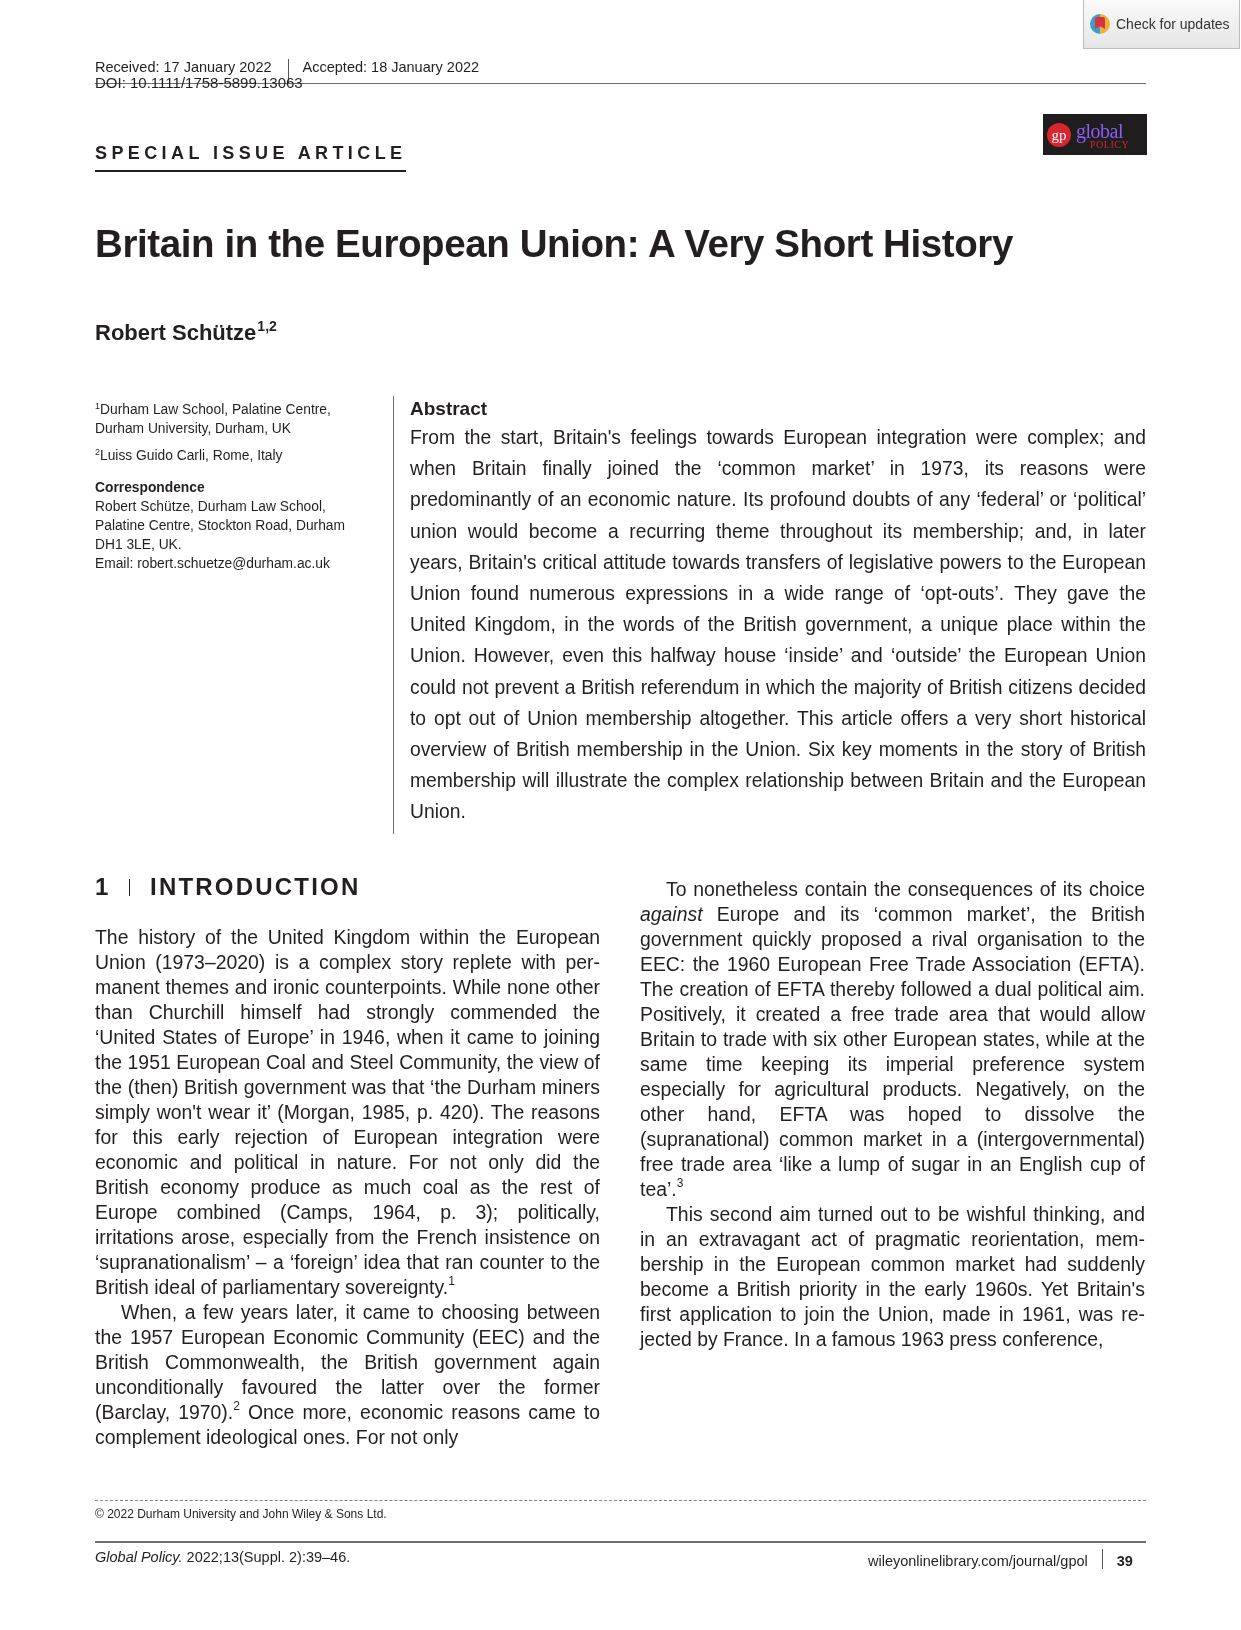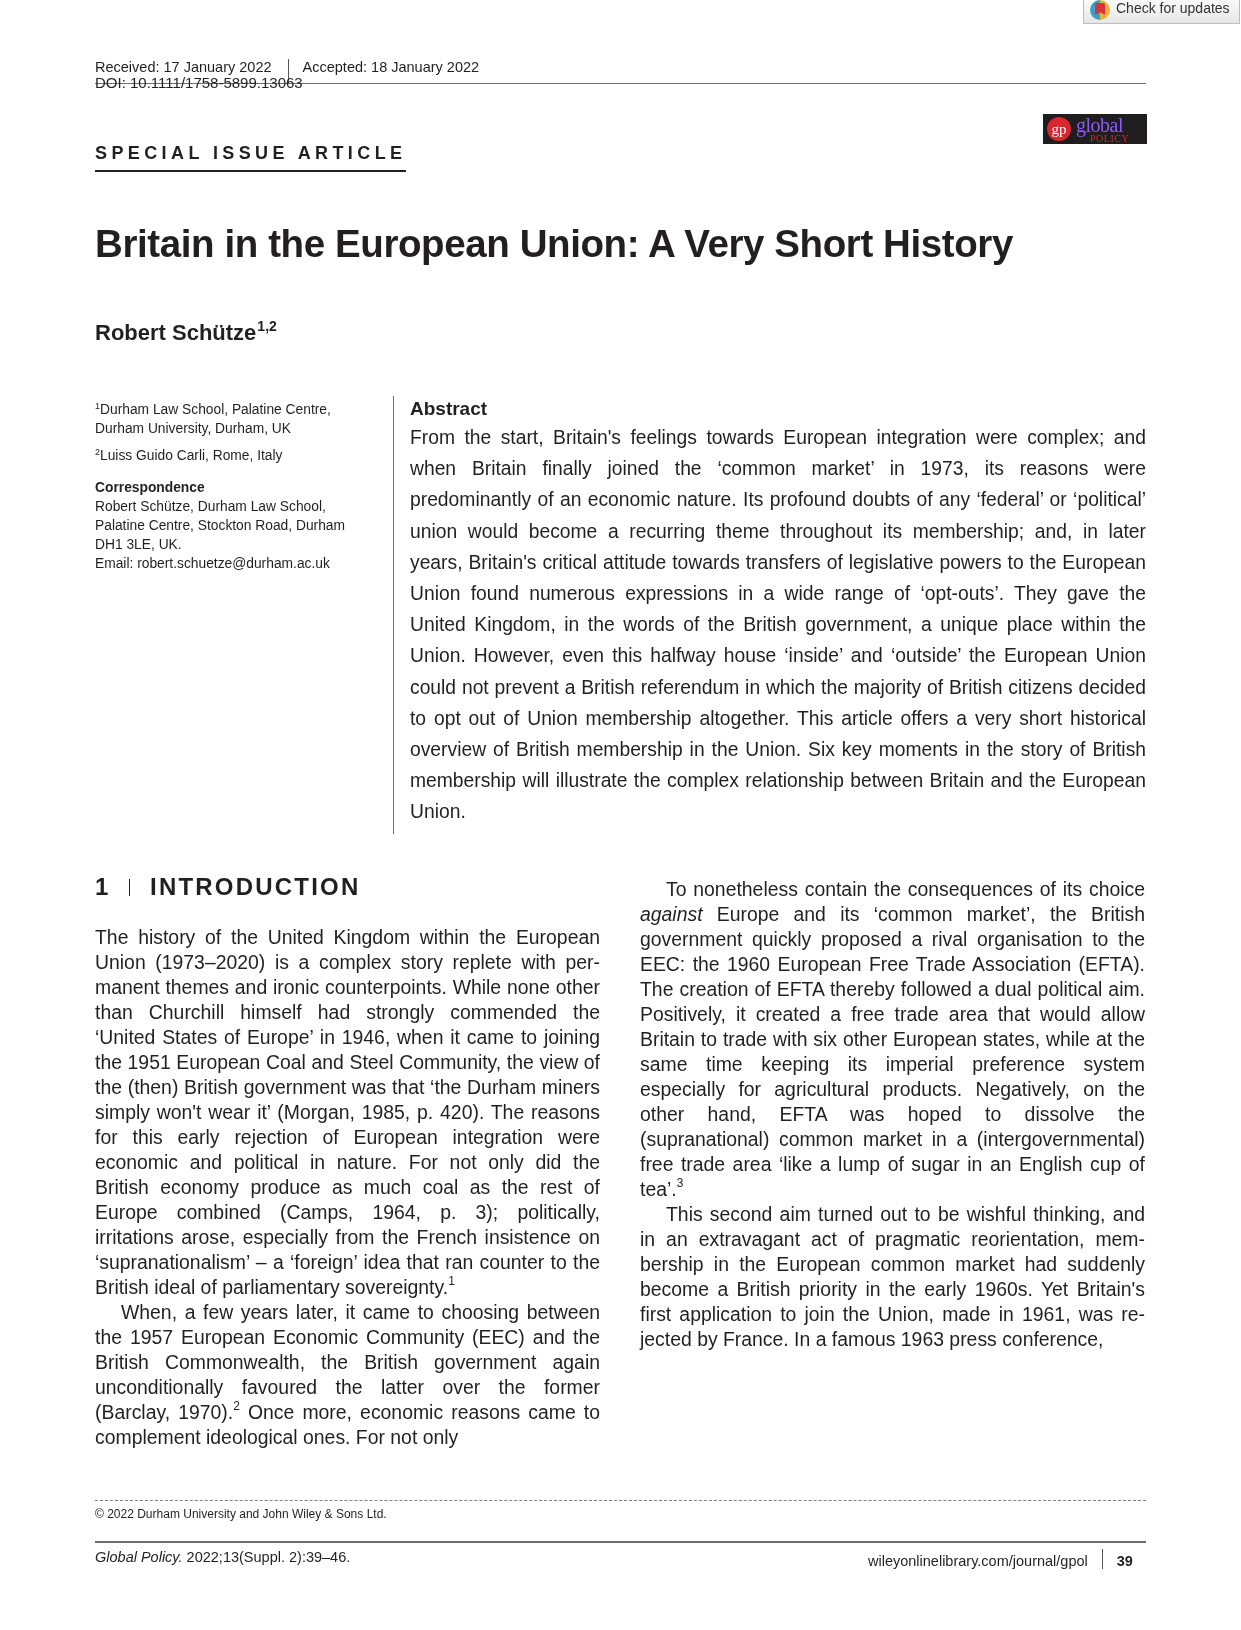--- a/index.html
+++ b/index.html
@@ -1,29 +1,29 @@
 <!DOCTYPE html>
 <html><head>
 <meta charset="utf-8">
 <style>
   html, body { margin: 0; padding: 0; background: #ffffff; }
   body { width: 1241px; height: 1630px; position: relative; overflow: hidden; font-family: "Liberation Sans", sans-serif; color: #231f20; }
   .abs { position: absolute; }
 
   
-  #cfu { left: 1083px; top: 0px; width: 157px; height: 24px; border: 1px solid #bdbdbd; border-top: none; background: linear-gradient(#fafafa, #e6e6e6); box-sizing: border-box; display: flex; align-items: flex-start; padding-left: 6px; font-size: 14px; color: #333; }
+  #cfu { left: 1083px; top: 0px; width: 157px; height: 49px; border: 1px solid #bdbdbd; border-top: none; background: linear-gradient(#fafafa, #e6e6e6); box-sizing: border-box; display: flex; align-items: center; padding-left: 6px; font-size: 14px; color: #333; }
   #cfu .ic { width: 20px; height: 20px; border-radius: 50%; background: conic-gradient(#e8b33a 0 50%, #3aa0c8 50% 100%); position: relative; margin-right: 6px; }
   #cfu .ic::after { content: ""; position: absolute; left: 5px; top: 3px; width: 10px; height: 12px; background: #d8333c; border-radius: 2px 2px 0 0; clip-path: polygon(0 0,100% 0,100% 100%,50% 78%,0 100%); }
 
   
   #meta-row { left: 95px; top: 59px; width: 1051px; height: 24px; border-bottom: 1.5px solid #6d6e71; font-size: 14.5px; display: flex; align-items: flex-start; }
   #meta-row .sep { width: 1px; height: 24px; background: #555; margin: 0 14px 0 16px; }
   #doi { left: 95px; top: 74px; font-size: 15px; }
 
-  #logo { left: 1043px; top: 114px; width: 104px; height: 30px; background: #1f1d1e; display: flex; align-items: center; }
+  #logo { left: 1043px; top: 114px; width: 104px; height: 41px; background: #1f1d1e; display: flex; align-items: center; }
   #logo .gp { width: 24px; height: 24px; margin-left: 4px; border-radius: 50%; background: #d7262e; color: #fff; font-family: "Liberation Serif", serif; font-size: 15px; text-align: center; line-height: 24px; }
   #logo .txt { margin-left: 5px; position: relative; width: 70px; height: 32px; }
   #logo .g1 { position: absolute; left: 0; top: 1px; font-family: "Liberation Serif", serif; color: #8b5cf6; font-size: 20px; letter-spacing: -0.5px; }
   #logo .g2 { position: absolute; left: 14px; top: 20px; font-family: "Liberation Serif", serif; color: #d7262e; font-size: 10px; letter-spacing: 0.5px; }
 
   #kicker { left: 95px; top: 143px; font-size: 18px; font-weight: bold; letter-spacing: 4.4px; padding-bottom: 6px; border-bottom: 2px solid #231f20; }
 
   #title { left: 95px; top: 222px; font-size: 38.5px; font-weight: bold; letter-spacing: -0.4px; white-space: nowrap; }
   #author { left: 95px; top: 318px; font-size: 22px; font-weight: bold; }
   #author sup { font-size: 14px; vertical-align: 9px; margin-left: 1px; }

